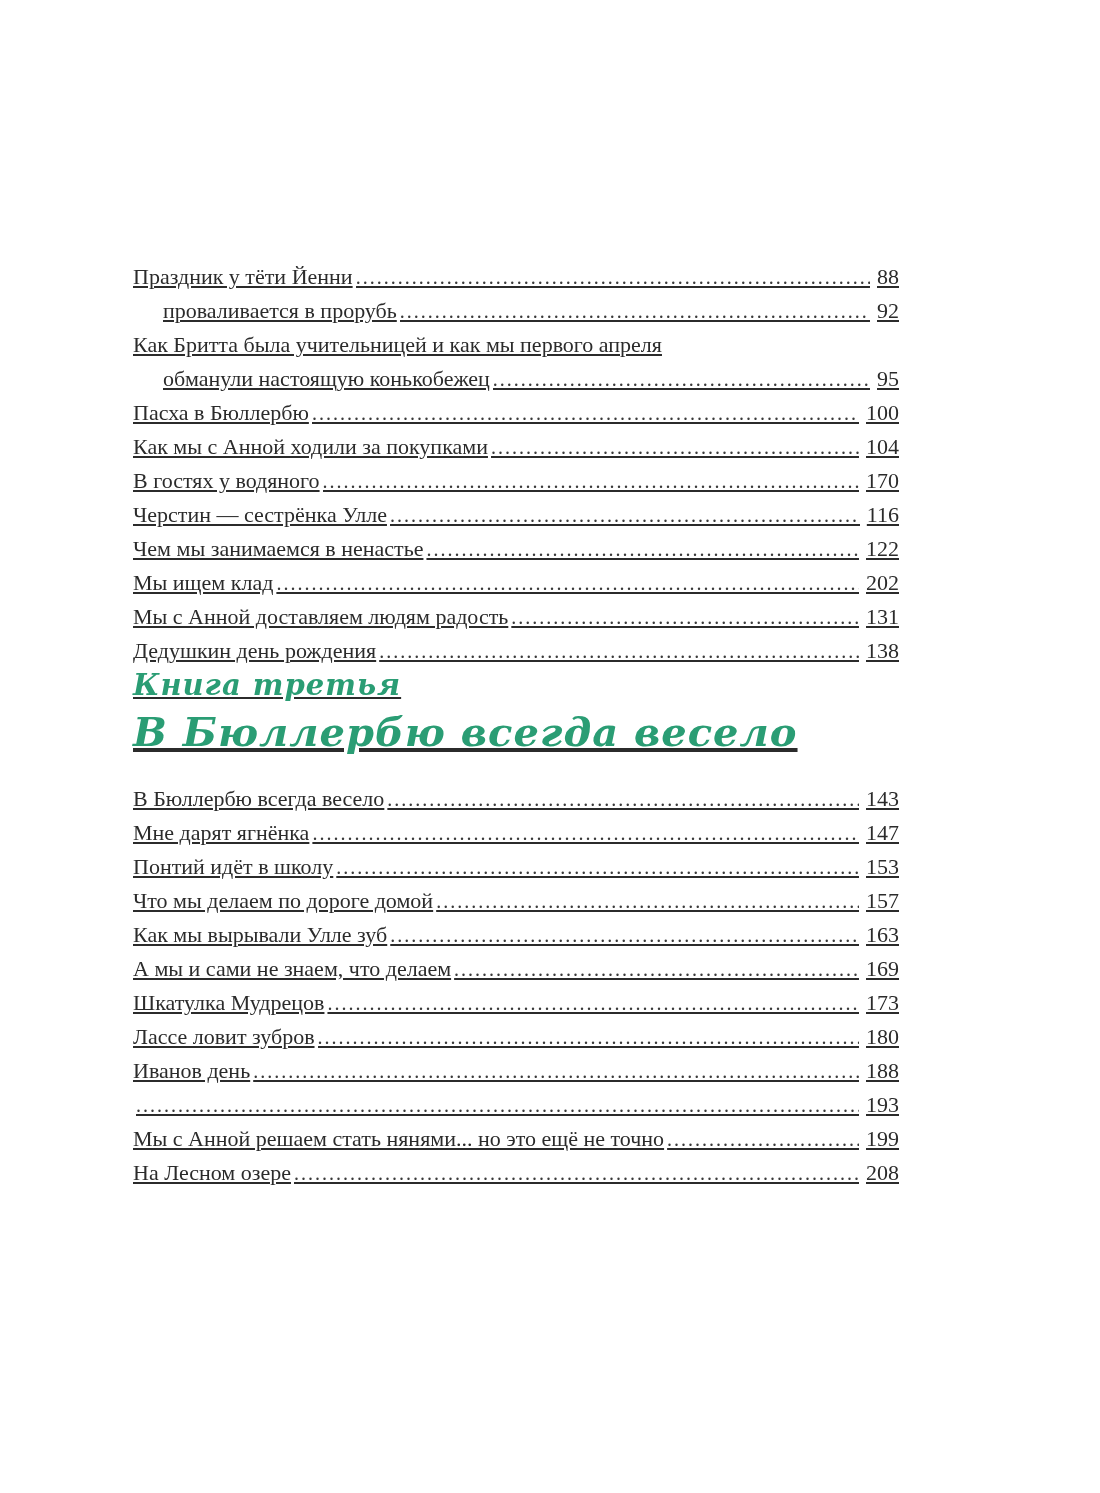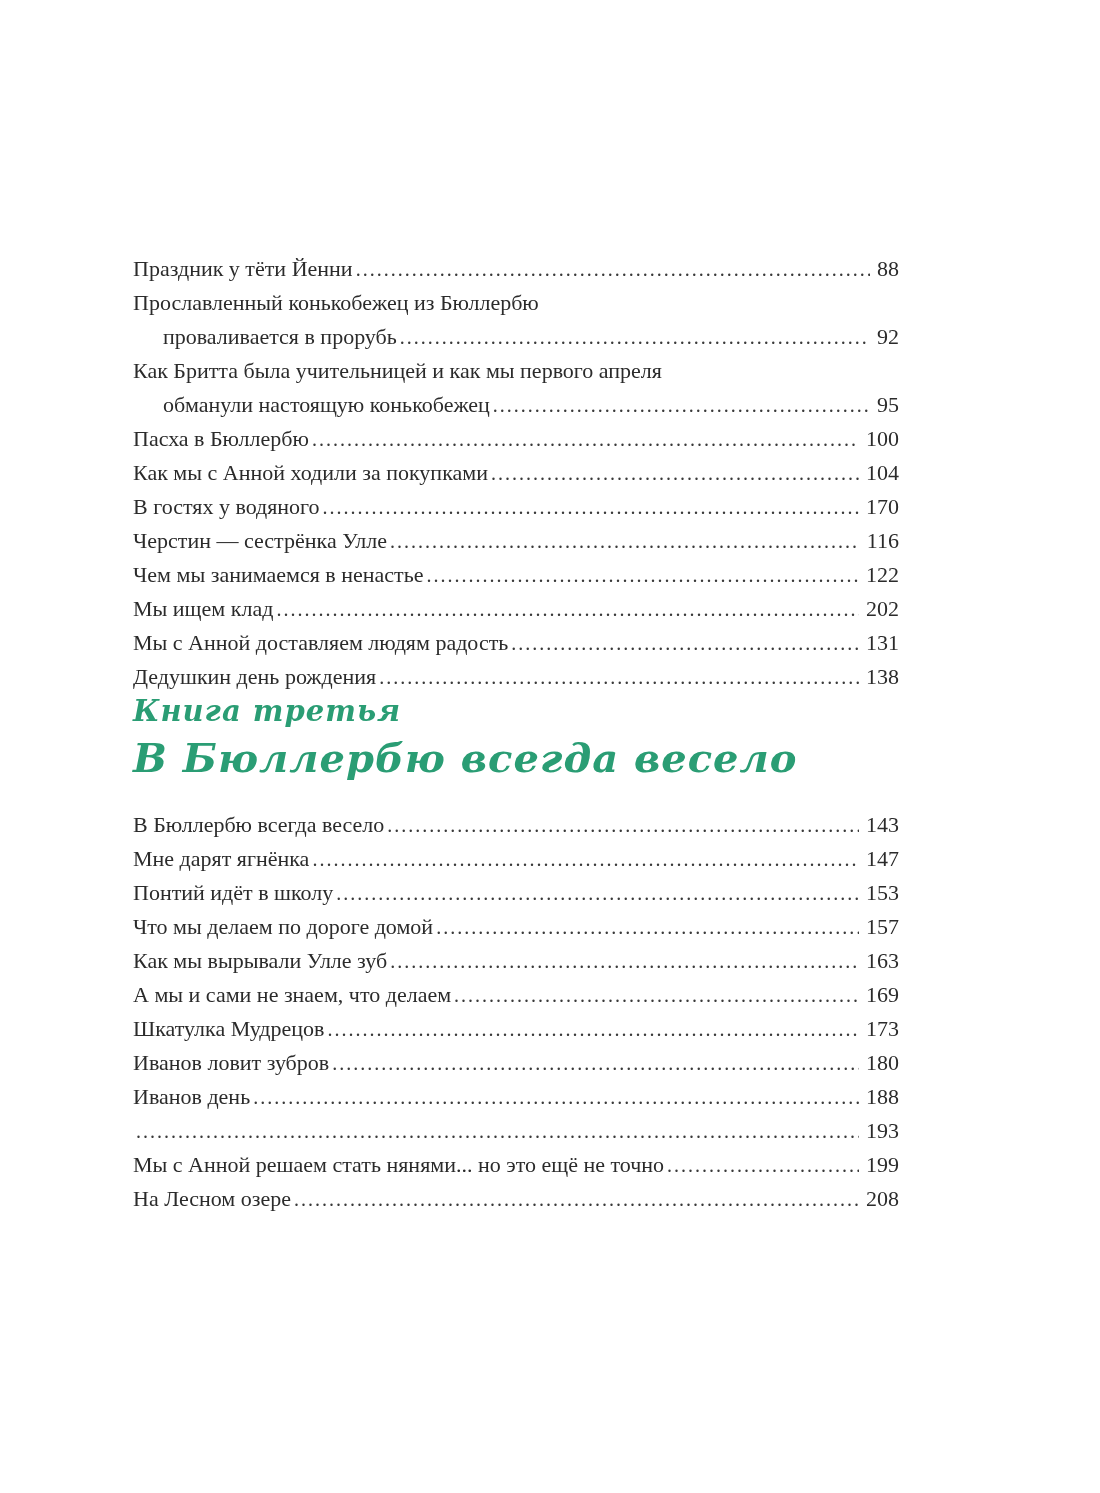--- a/index.html
+++ b/index.html
@@ -17,22 +17,23 @@
     position:relative;
     width:1100px;
     height:1493px;
     background:var(--bg);
     margin:0 auto;
     overflow:hidden;
   }
   .toc{
     position:absolute;
     left:133px;
-    top:252px;
+    top:260px;
     width:766px;
+    text-decoration:underline;
   }
   .toc-entry{width:100%;}
   .toc-line{
     display:flex;
     align-items:baseline;
     height:34px;
     font-size:22px;
     line-height:34px;
     white-space:nowrap;
   }
@@ -87,21 +88,20 @@
 
     <div class="toc-section">
         <div class="toc-entry">
           <div class="toc-line">
             <span class="toc-title">Праздник у тёти Йенни</span>
             <span class="toc-leader"></span>
             <span class="toc-page">88</span>
           </div>
         </div>
         <div class="toc-entry">
-          <div class="toc-line toc-line-first">Прославленный конькобежец из Бюллербю</div>
           <div class="toc-line toc-line-wrap">
             <span class="toc-title">проваливается в прорубь</span>
             <span class="toc-leader"></span>
             <span class="toc-page">92</span>
           </div>
         </div>
         <div class="toc-entry">
           <div class="toc-line toc-line-first">Как Бритта была учительницей и как мы первого апреля</div>
           <div class="toc-line toc-line-wrap">
             <span class="toc-title">обманули настоящую конькобежец</span>
@@ -217,21 +217,21 @@
         </div>
         <div class="toc-entry">
           <div class="toc-line">
             <span class="toc-title">Шкатулка Мудрецов</span>
             <span class="toc-leader"></span>
             <span class="toc-page">173</span>
           </div>
         </div>
         <div class="toc-entry">
           <div class="toc-line">
-            <span class="toc-title">Иванов ловит зубров</span>
+            <span class="toc-title">Лассе ловит зубров</span>
             <span class="toc-leader"></span>
             <span class="toc-page">180</span>
           </div>
         </div>
         <div class="toc-entry">
           <div class="toc-line">
             <span class="toc-title">Иванов день</span>
             <span class="toc-leader"></span>
             <span class="toc-page">188</span>
           </div>

